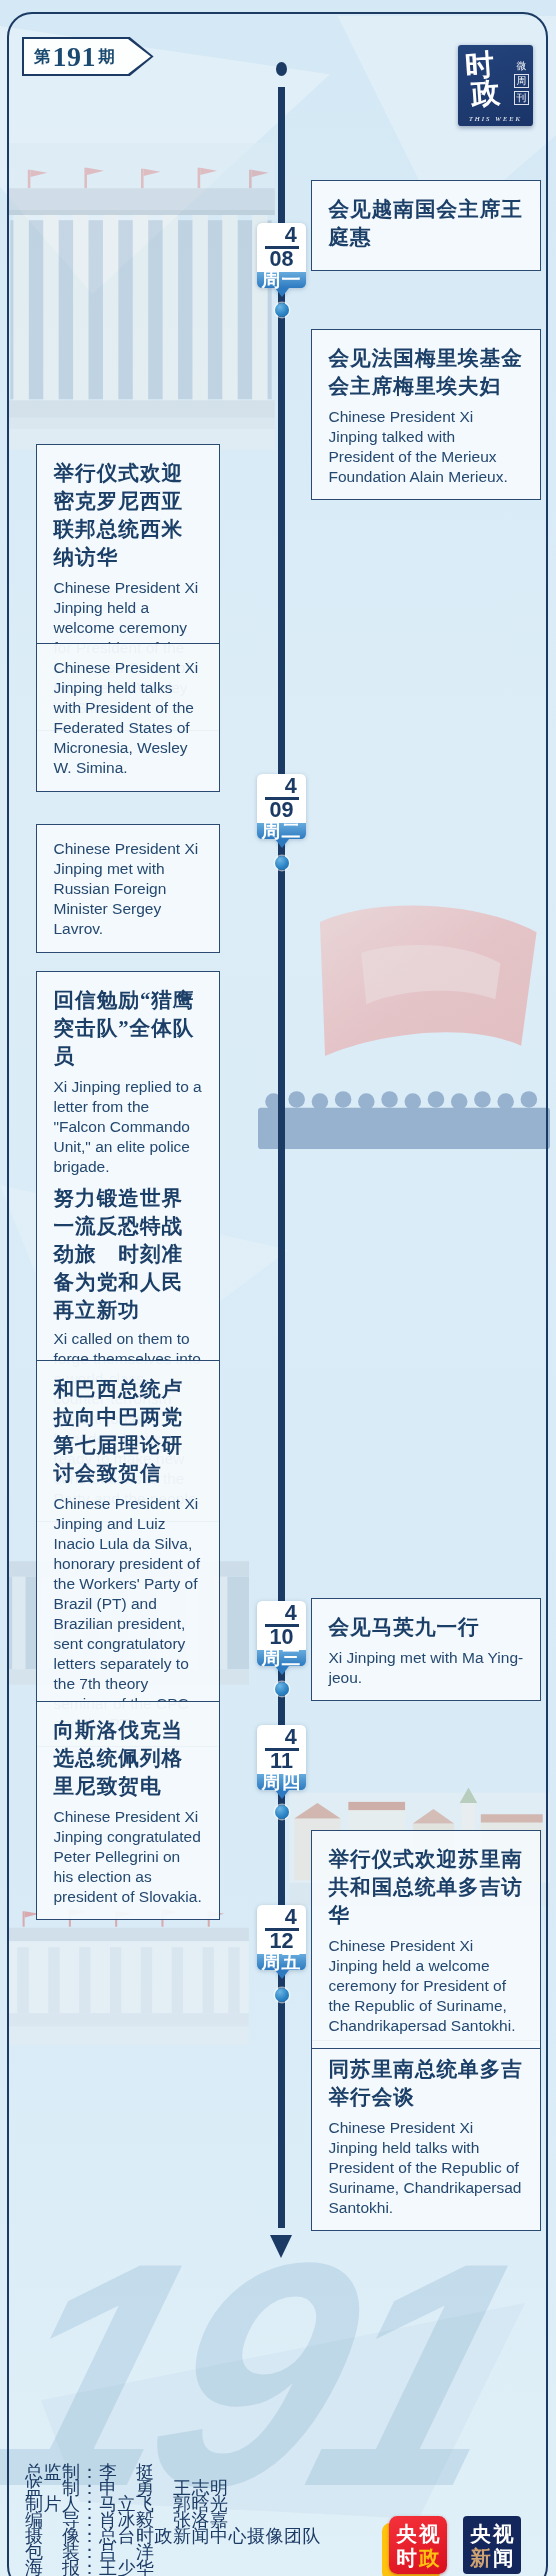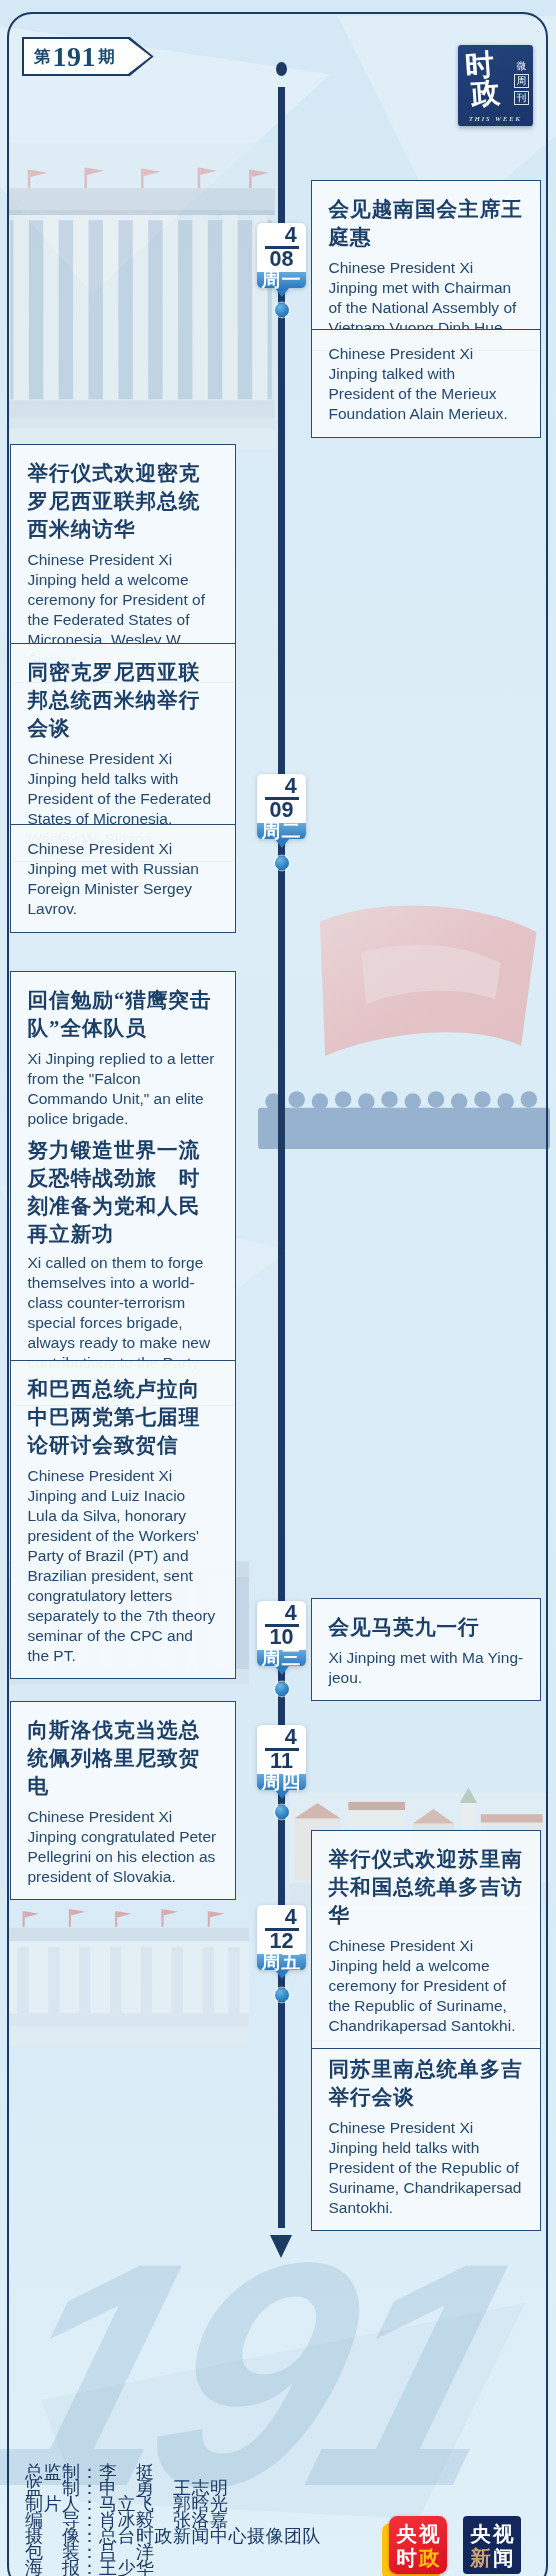--- a/index.html
+++ b/index.html
@@ -72,21 +72,21 @@
   .m-div{width:34px;height:2.1px;background:#1b3a64;margin:0.5px 0;}
   .m-week{height:16px;background:linear-gradient(180deg,#66abdd,#2d7ac0);border-radius:0 0 5.2px 5.2px;
     color:#fff;font-size:19px;font-weight:bold;display:flex;align-items:center;justify-content:center;
     letter-spacing:1px;}
   .m-tri{width:0;height:0;margin:0 auto;border-left:7.2px solid transparent;
     border-right:7.2px solid transparent;border-top:9.3px solid #2d7ac0;}
 
   
   .card{position:absolute;z-index:4;background:rgba(244,249,252,.96);border:1.5px solid #2a4a72;
     padding:14.4px 16.5px 12.4px;box-sizing:border-box;}
-  .card.left{left:10px;width:226px;}
+  .card.left{left:36px;width:184px;}
   .card.right{left:311px;width:230px;}
   .card .zh{margin:0 0 6.2px;font-family:"Liberation Serif",serif;font-weight:bold;
     font-size:20.6px;line-height:28px;letter-spacing:1px;color:#1c3f68;}
   .card .zh.sub{margin:7.2px 0 5.2px;}
   .card .en{margin:0;font-size:15.5px;line-height:20px;color:#24486f;}
 
   
   .watermark{position:absolute;left:5.2px;top:2215px;z-index:1;font-weight:bold;font-style:italic;
     font-size:319px;line-height:319px;letter-spacing:-14.4px;color:rgba(148,185,211,.35);
     transform:skewX(-16deg);font-family:"Liberation Sans",sans-serif;white-space:nowrap;}
@@ -317,34 +317,33 @@
       <div class="m-div"></div>
       <div class="m-day">12</div>
     </div>
     <div class="m-week">周五</div>
     <div class="m-tri"></div>
   </div>
   <div class="t-dot" style="top:1988px"></div>
 
   <section class="card right" style="top:180px">
     <h2 class="zh">会见越南国会主席王庭惠</h2>
-    <p class="en">Chinese President Xi Jinping met with Chairman of the National Assembly of Vietnam Vuong Dinh Hue.</p>
   </section>
 
   <section class="card right" style="top:329px">
+    <h2 class="zh">会见法国梅里埃基金会主席梅里埃夫妇</h2>
     <p class="en">Chinese President Xi Jinping talked with President of the Merieux Foundation Alain Merieux.</p>
   </section>
 
   <section class="card left" style="top:444px">
     <h2 class="zh">举行仪式欢迎密克罗尼西亚联邦总统西米纳访华</h2>
     <p class="en">Chinese President Xi Jinping held a welcome ceremony for President of the Federated States of Micronesia, Wesley W. Simina.</p>
   </section>
 
   <section class="card left" style="top:643px">
-    <h2 class="zh">同密克罗尼西亚联邦总统西米纳举行会谈</h2>
     <p class="en">Chinese President Xi Jinping held talks with President of the Federated States of Micronesia, Wesley W. Simina.</p>
   </section>
 
   <section class="card left" style="top:824px">
     <p class="en">Chinese President Xi Jinping met with Russian Foreign Minister Sergey Lavrov.</p>
   </section>
 
   <section class="card left" style="top:971px">
     <h2 class="zh">回信勉励“猎鹰突击队”全体队员</h2>
     <p class="en">Xi Jinping replied to a letter from the "Falcon Commando Unit," an elite police brigade.</p>

